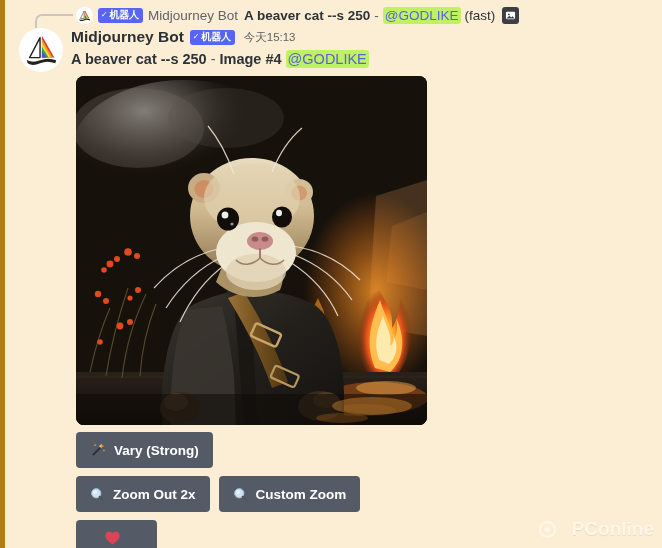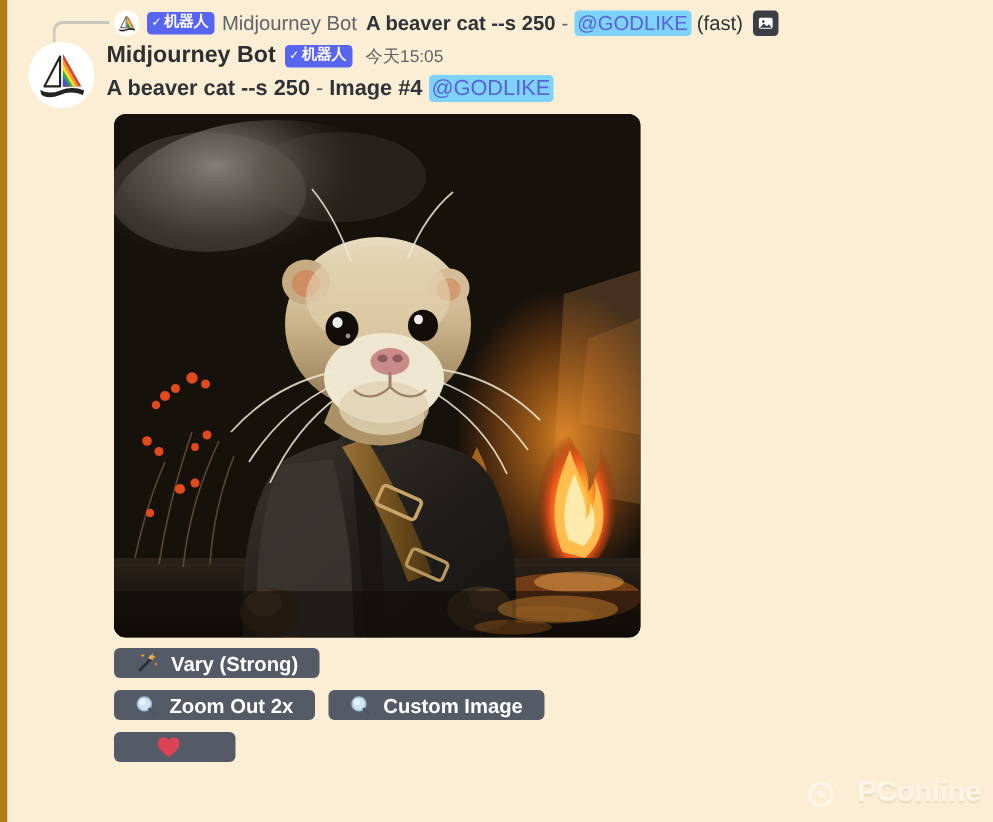--- a/index.html
+++ b/index.html
@@ -94,21 +94,21 @@
     font-size: 13.5px;
     display: inline-flex;
     align-items: center;
     gap: 4px;
     flex: 0 0 auto;
   }
   .reply-text .strong { font-weight: 700; color: #2e3338; }
   .reply-text .dash { color: #5c6066; }
   .mention {
     color: #5a62d8;
-    background: #7dd3fc;
+    background: #bef264;
     border-radius: 3px;
     padding: 1px 2px;
     font-weight: 500;
   }
   .reply-text .fastlbl { color: #2e3338; }
   .img-chip {
     width: 17px; height: 17px;
     border-radius: 3px;
     background: #3b3f45;
     display: inline-flex;
@@ -189,21 +189,21 @@
     margin-bottom: 8px;
   }
   .dbtn {
     background: #555b66;
     border: none;
     border-radius: 4px;
     color: #ffffff;
     font-family: "Liberation Sans", sans-serif;
     font-size: 13.5px;
     font-weight: 600;
-    height: 20px;
+    height: 36px;
     padding: 0 14px;
     display: inline-flex;
     align-items: center;
     gap: 8px;
     cursor: pointer;
     white-space: nowrap;
   }
   .dbtn.heart { padding: 0 28px; }
   .emoji { font-size: 14px; line-height: 1; display: inline-block; }
   .wandicon { width: 16px; height: 16px; display: block; }
@@ -306,21 +306,21 @@
       </svg>
     </div>
 
     <div class="msg-body">
       <div class="msg-head">
         <span class="msg-author">Midjourney Bot</span>
         <span class="badge-bot">
           <span class="badge-check">✓</span>
           <span>机器人</span>
         </span>
-        <span class="msg-ts">今天15:05</span>
+        <span class="msg-ts">今天15:13</span>
       </div>
 
       <div class="msg-line2">
         <span class="strong">A beaver cat --s 250</span>
         <span class="dash">-</span>
         <span class="plain">Image #4</span>
         <span class="mention">@GODLIKE</span>
       </div>
     </div>
 
@@ -531,21 +531,21 @@
 
 
         <button class="dbtn">
           <span class="emoji">
             <svg class="magicon" viewBox="0 0 24 24">
               <circle cx="10" cy="10" r="7.4" fill="#cfe3f2" stroke="#9fc0db" stroke-width="1.6"></circle>
               <circle cx="8" cy="8" r="3.4" fill="#eaf4fb" opacity="0.85"></circle>
               <path d="M15.4 15.4 L21.4 21.4" stroke="#4a5560" stroke-width="3" stroke-linecap="round"></path>
             </svg>
           </span>
-          <span>Custom Image</span>
+          <span>Custom Zoom</span>
         </button>
       </div>
 
       <div class="btn-row">
         <button class="dbtn heart">
           <span class="emoji">
             <svg class="hearticon" viewBox="0 0 24 22">
               <path d="M12 20.4 C12 20.4 1.8 13.9 1.8 7.6 C1.8 4.2 4.3 1.8 7.3 1.8 C9.3 1.8 11.1 3.0 12 4.7 C12.9 3.0 14.7 1.8 16.7 1.8 C19.7 1.8 22.2 4.2 22.2 7.6 C22.2 13.9 12 20.4 12 20.4 Z" fill="#dd4356"></path>
             </svg>
           </span>

